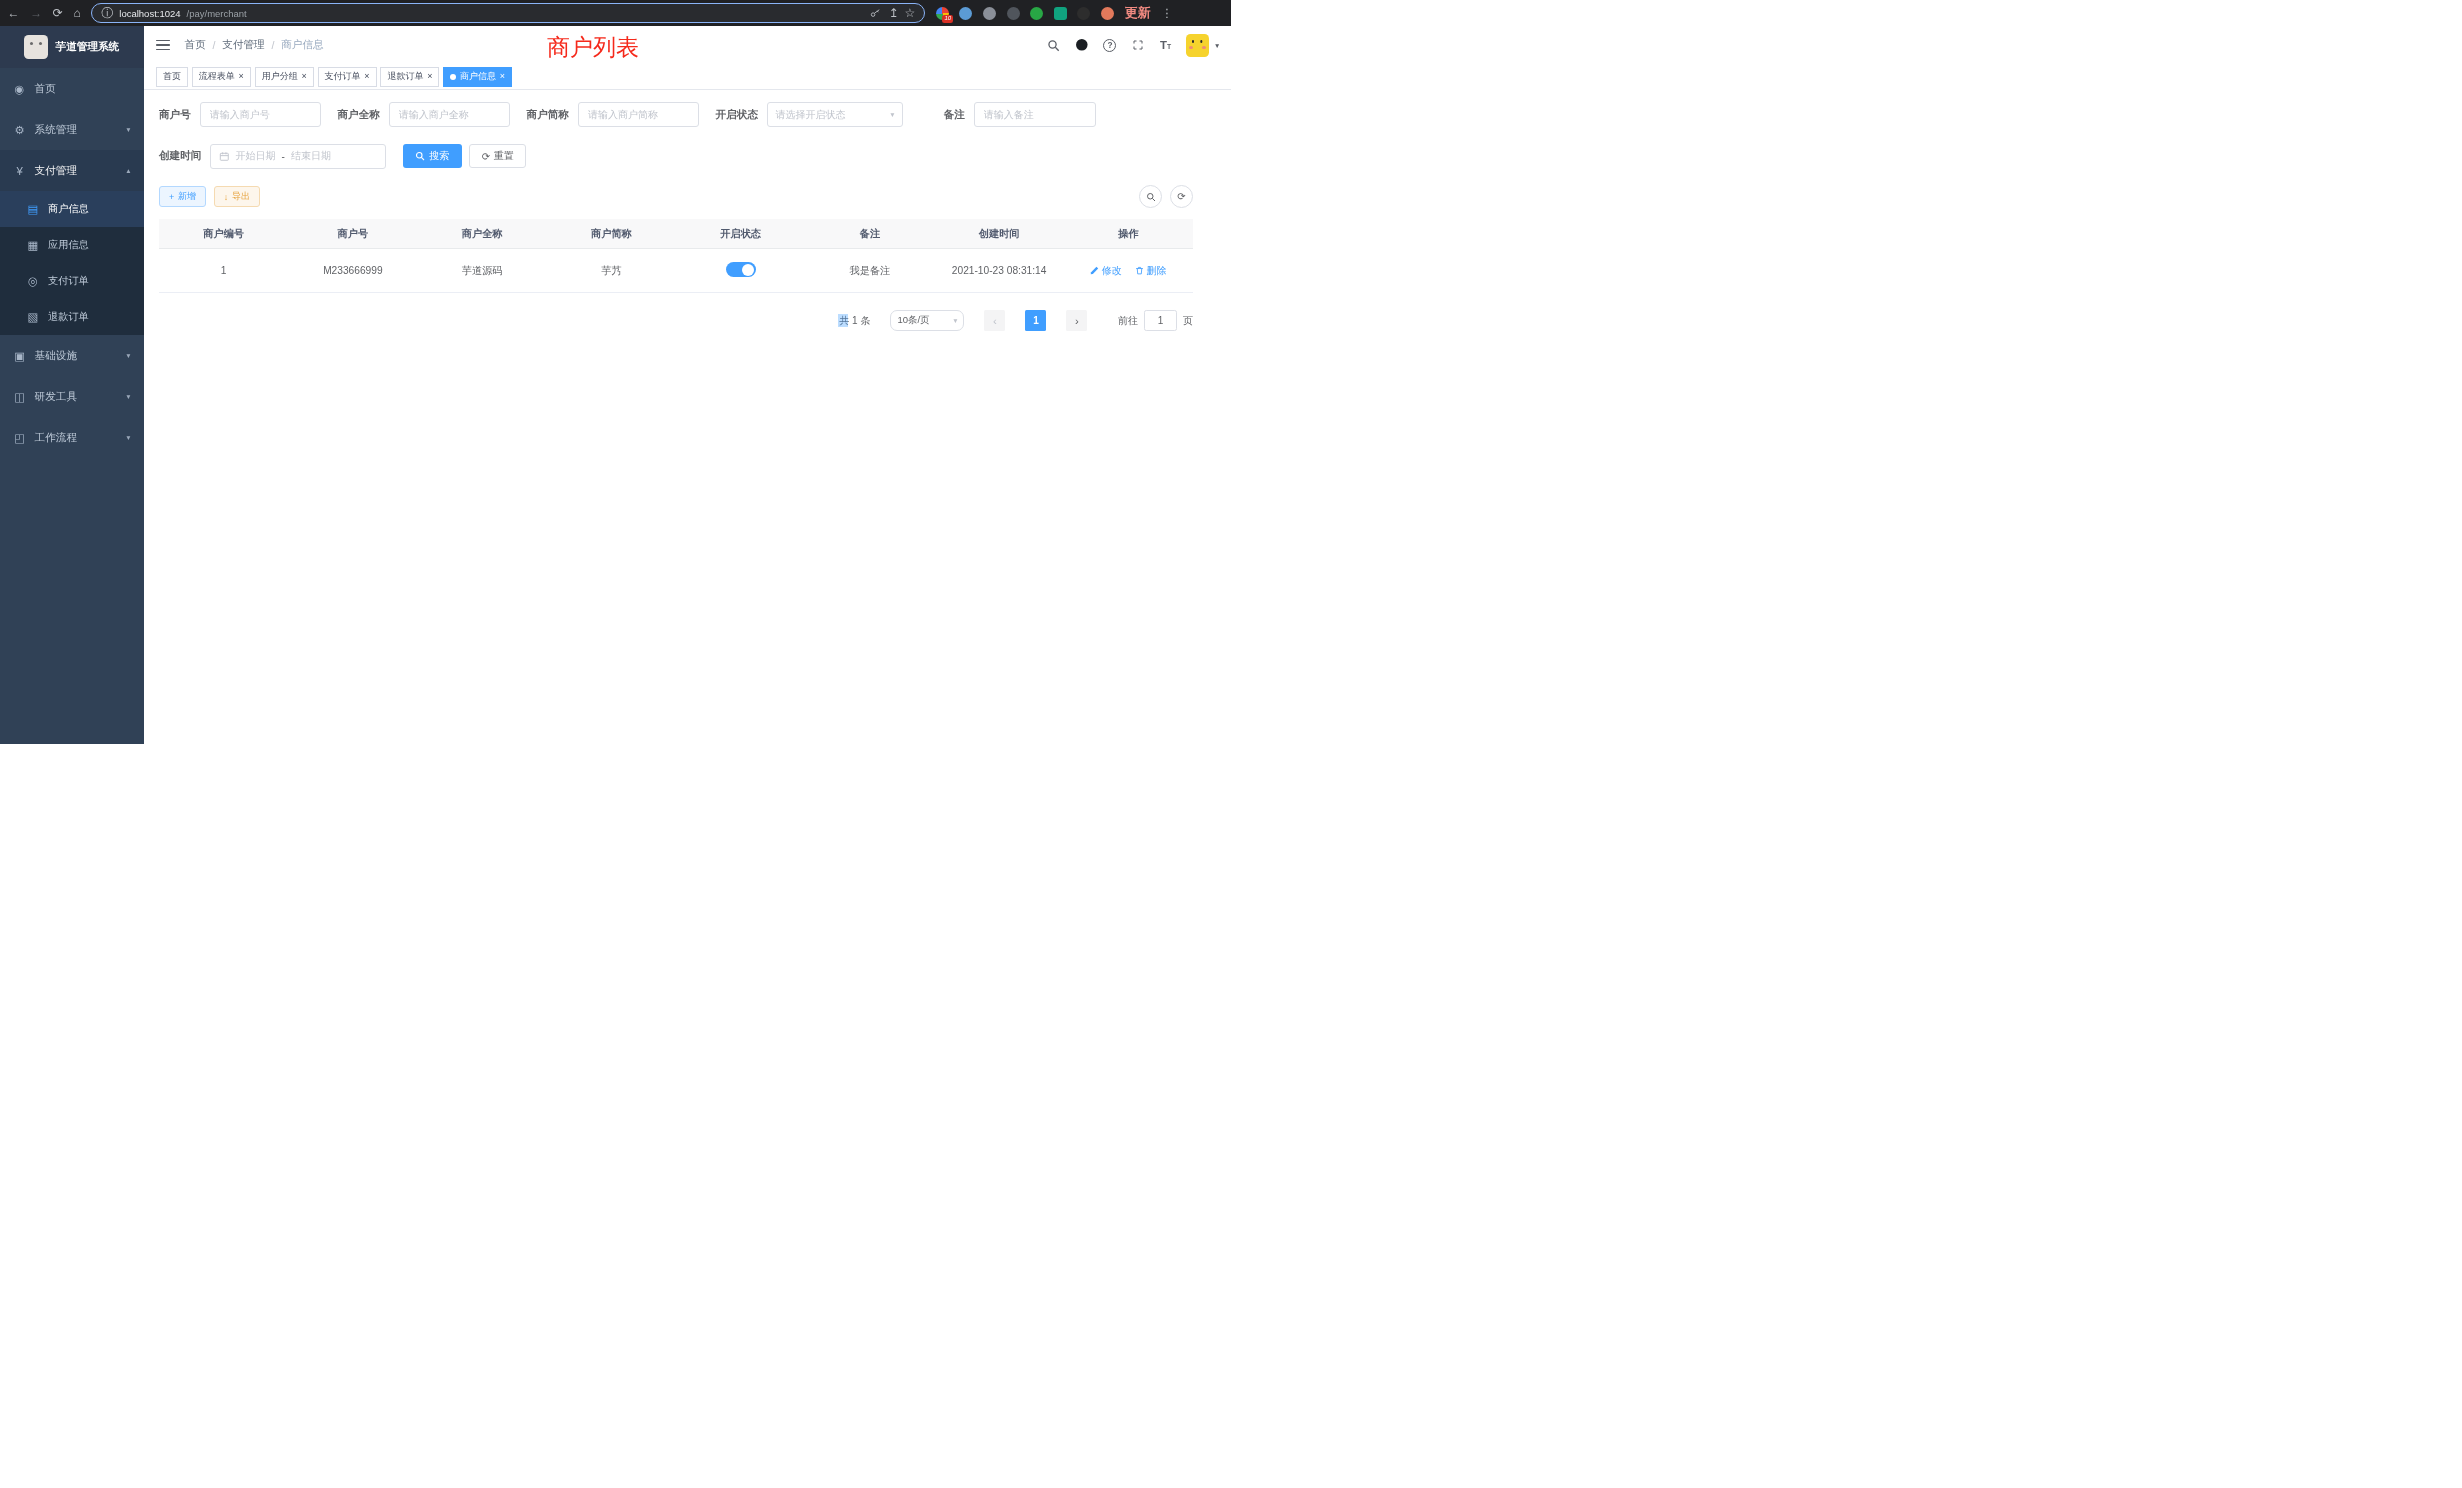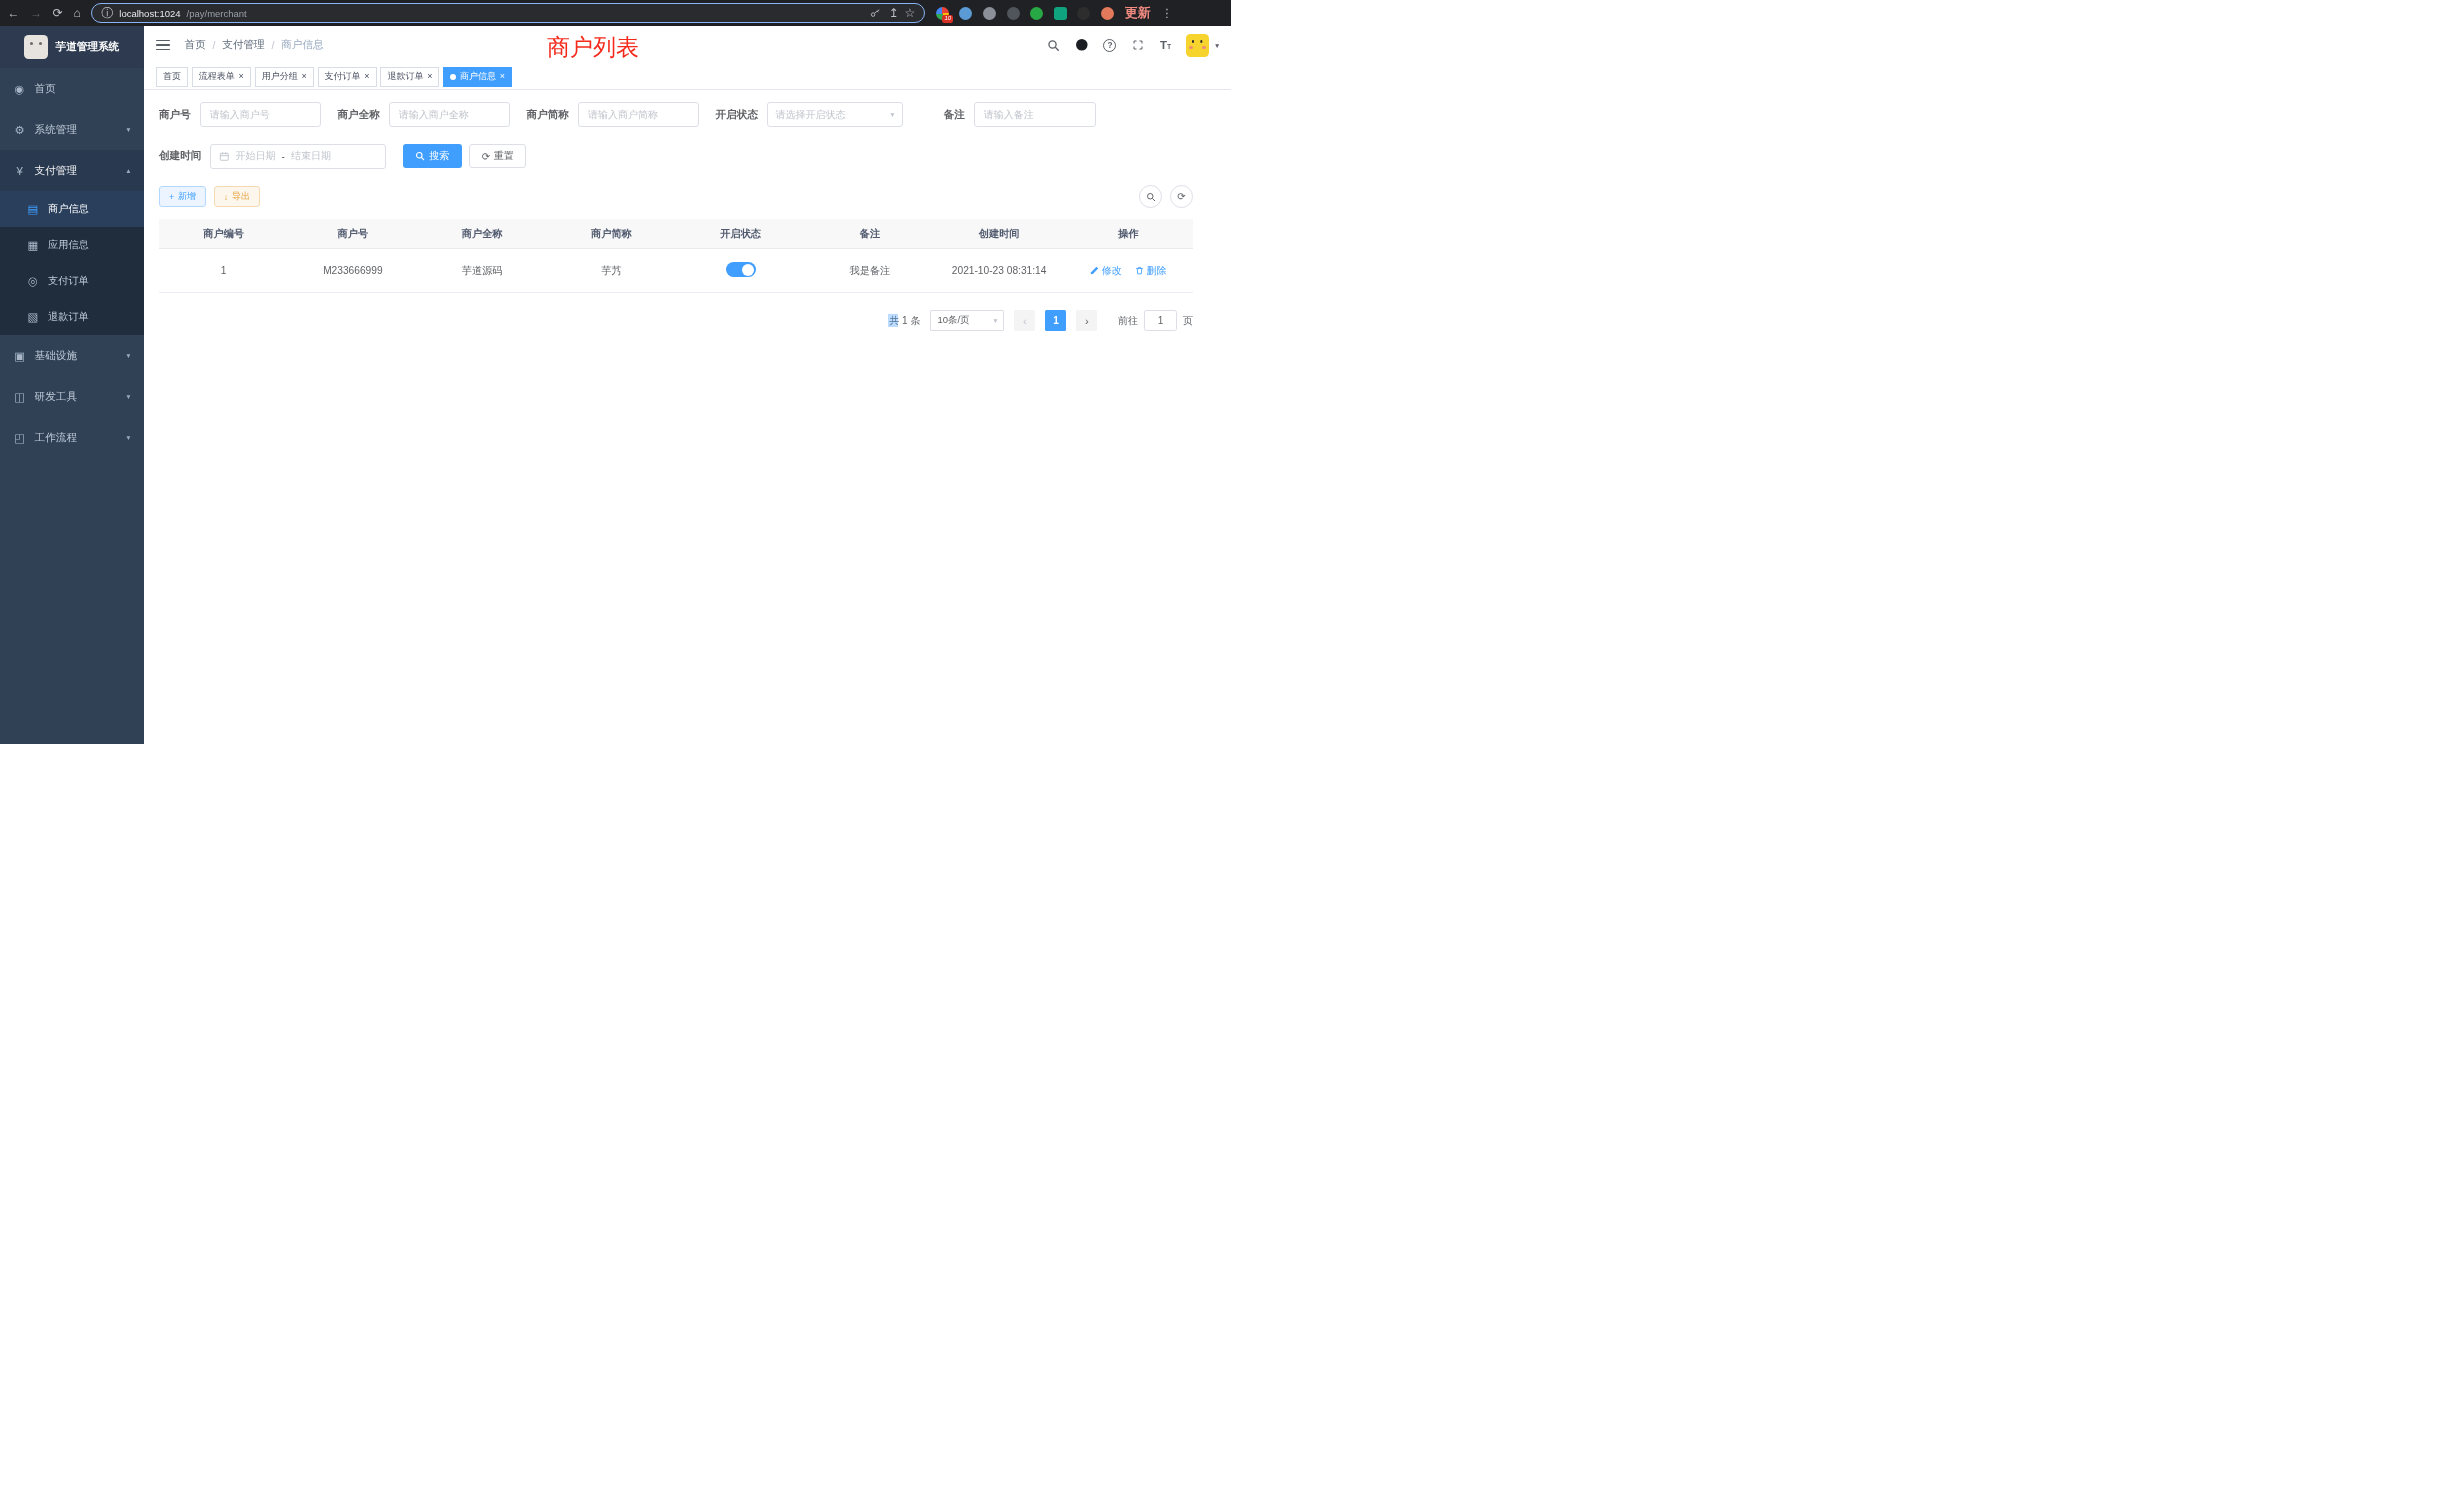--- a/index.html
+++ b/index.html
@@ -103,24 +103,24 @@
   table{width:100%;border-collapse:collapse;margin-top:10.6px;table-layout:fixed}
   th{background:#f8f8f9;color:#515a6e;font-weight:700;font-size:10.2px;height:30px;text-align:center;
     border-bottom:0.8px solid #e8eaec}
   td{height:44px;text-align:center;font-size:10.2px;color:#606266;border-bottom:0.8px solid #ebeef5}
   .toggle{width:30px;height:15px;border-radius:7.6px;background:#409eff;display:inline-block;position:relative;cursor:pointer}
   .toggle::after{content:"";position:absolute;right:1.5px;top:1.5px;width:12px;height:12px;border-radius:50%;background:#fff}
   .op-link{color:#409eff;font-size:10px;cursor:pointer;display:inline-flex;align-items:center;gap:2.3px}
   .op-link + .op-link{margin-left:10.6px}
 
   
-  .pagination{display:flex;align-items:center;justify-content:flex-end;gap:10px;margin-top:16.7px;font-size:10px;color:#606266}
+  .pagination{display:flex;align-items:center;justify-content:flex-end;gap:20px;margin-top:16.7px;font-size:10px;color:#606266}
   .pg-total{position:relative}
   .pg-total::before{content:"";position:absolute;left:-1.5px;top:0;width:10.6px;height:13.6px;background:rgba(64,158,255,.35)}
-  .pg-size{width:74px;height:21px;border:0.8px solid #dcdfe6;border-radius:1px;display:flex;align-items:center;
+  .pg-size{width:74px;height:21px;border:0.8px solid #dcdfe6;border-radius:7px;display:flex;align-items:center;
     justify-content:space-between;padding:0 6px;font-size:9.5px;cursor:pointer;background:#fff}
   .pg-size .caret{font-size:7.6px;color:#c0c4cc}
   .pg-btn{width:21px;height:21px;background:#f4f4f5;border-radius:1.5px;display:flex;align-items:center;
     justify-content:center;color:#c0c4cc;font-size:11.4px;cursor:pointer}
   .pg-btn.enabled{color:#606266}
   .pg-page{width:21px;height:21px;background:#409eff;color:#fff;border-radius:1.5px;display:flex;align-items:center;
     justify-content:center;font-size:10px;font-weight:700;cursor:pointer}
   .pg-goto{display:flex;align-items:center;gap:6px;margin-left:10.6px}
   .pg-input{width:33px;height:21px;border:0.8px solid #dcdfe6;border-radius:2.3px;text-align:center;font-size:10px;
     color:#606266;outline:none;font-family:inherit}

